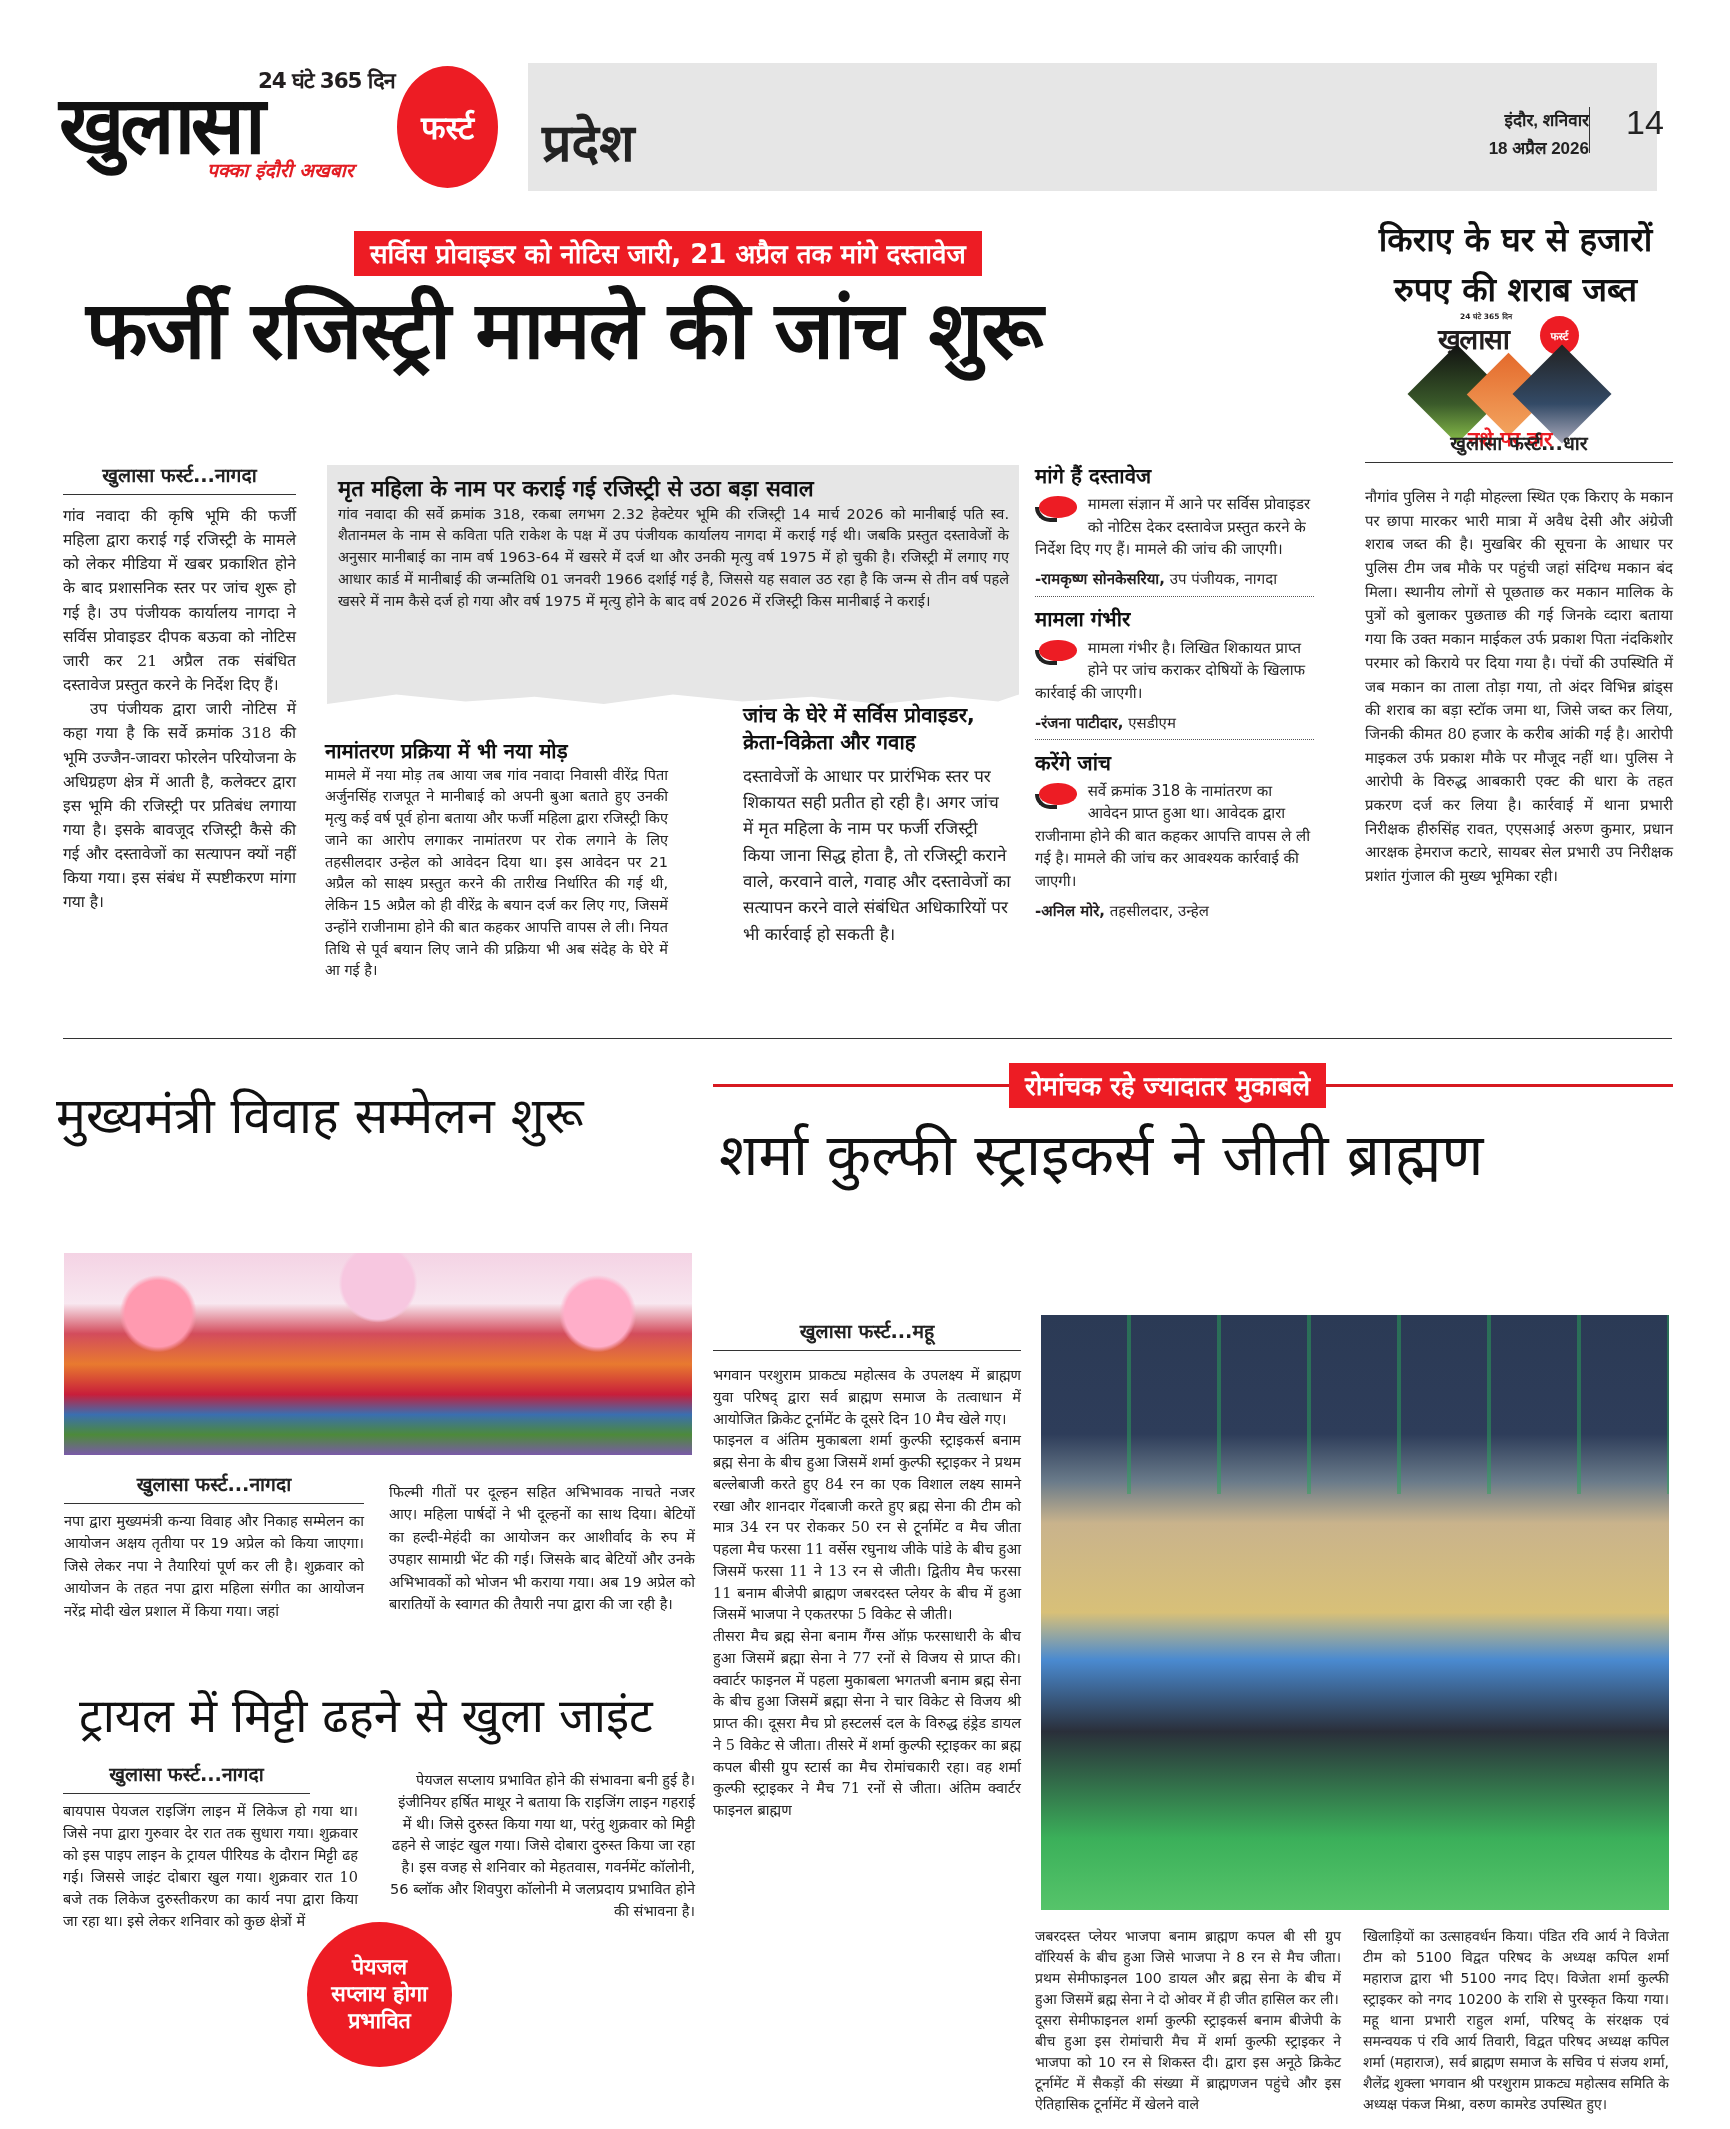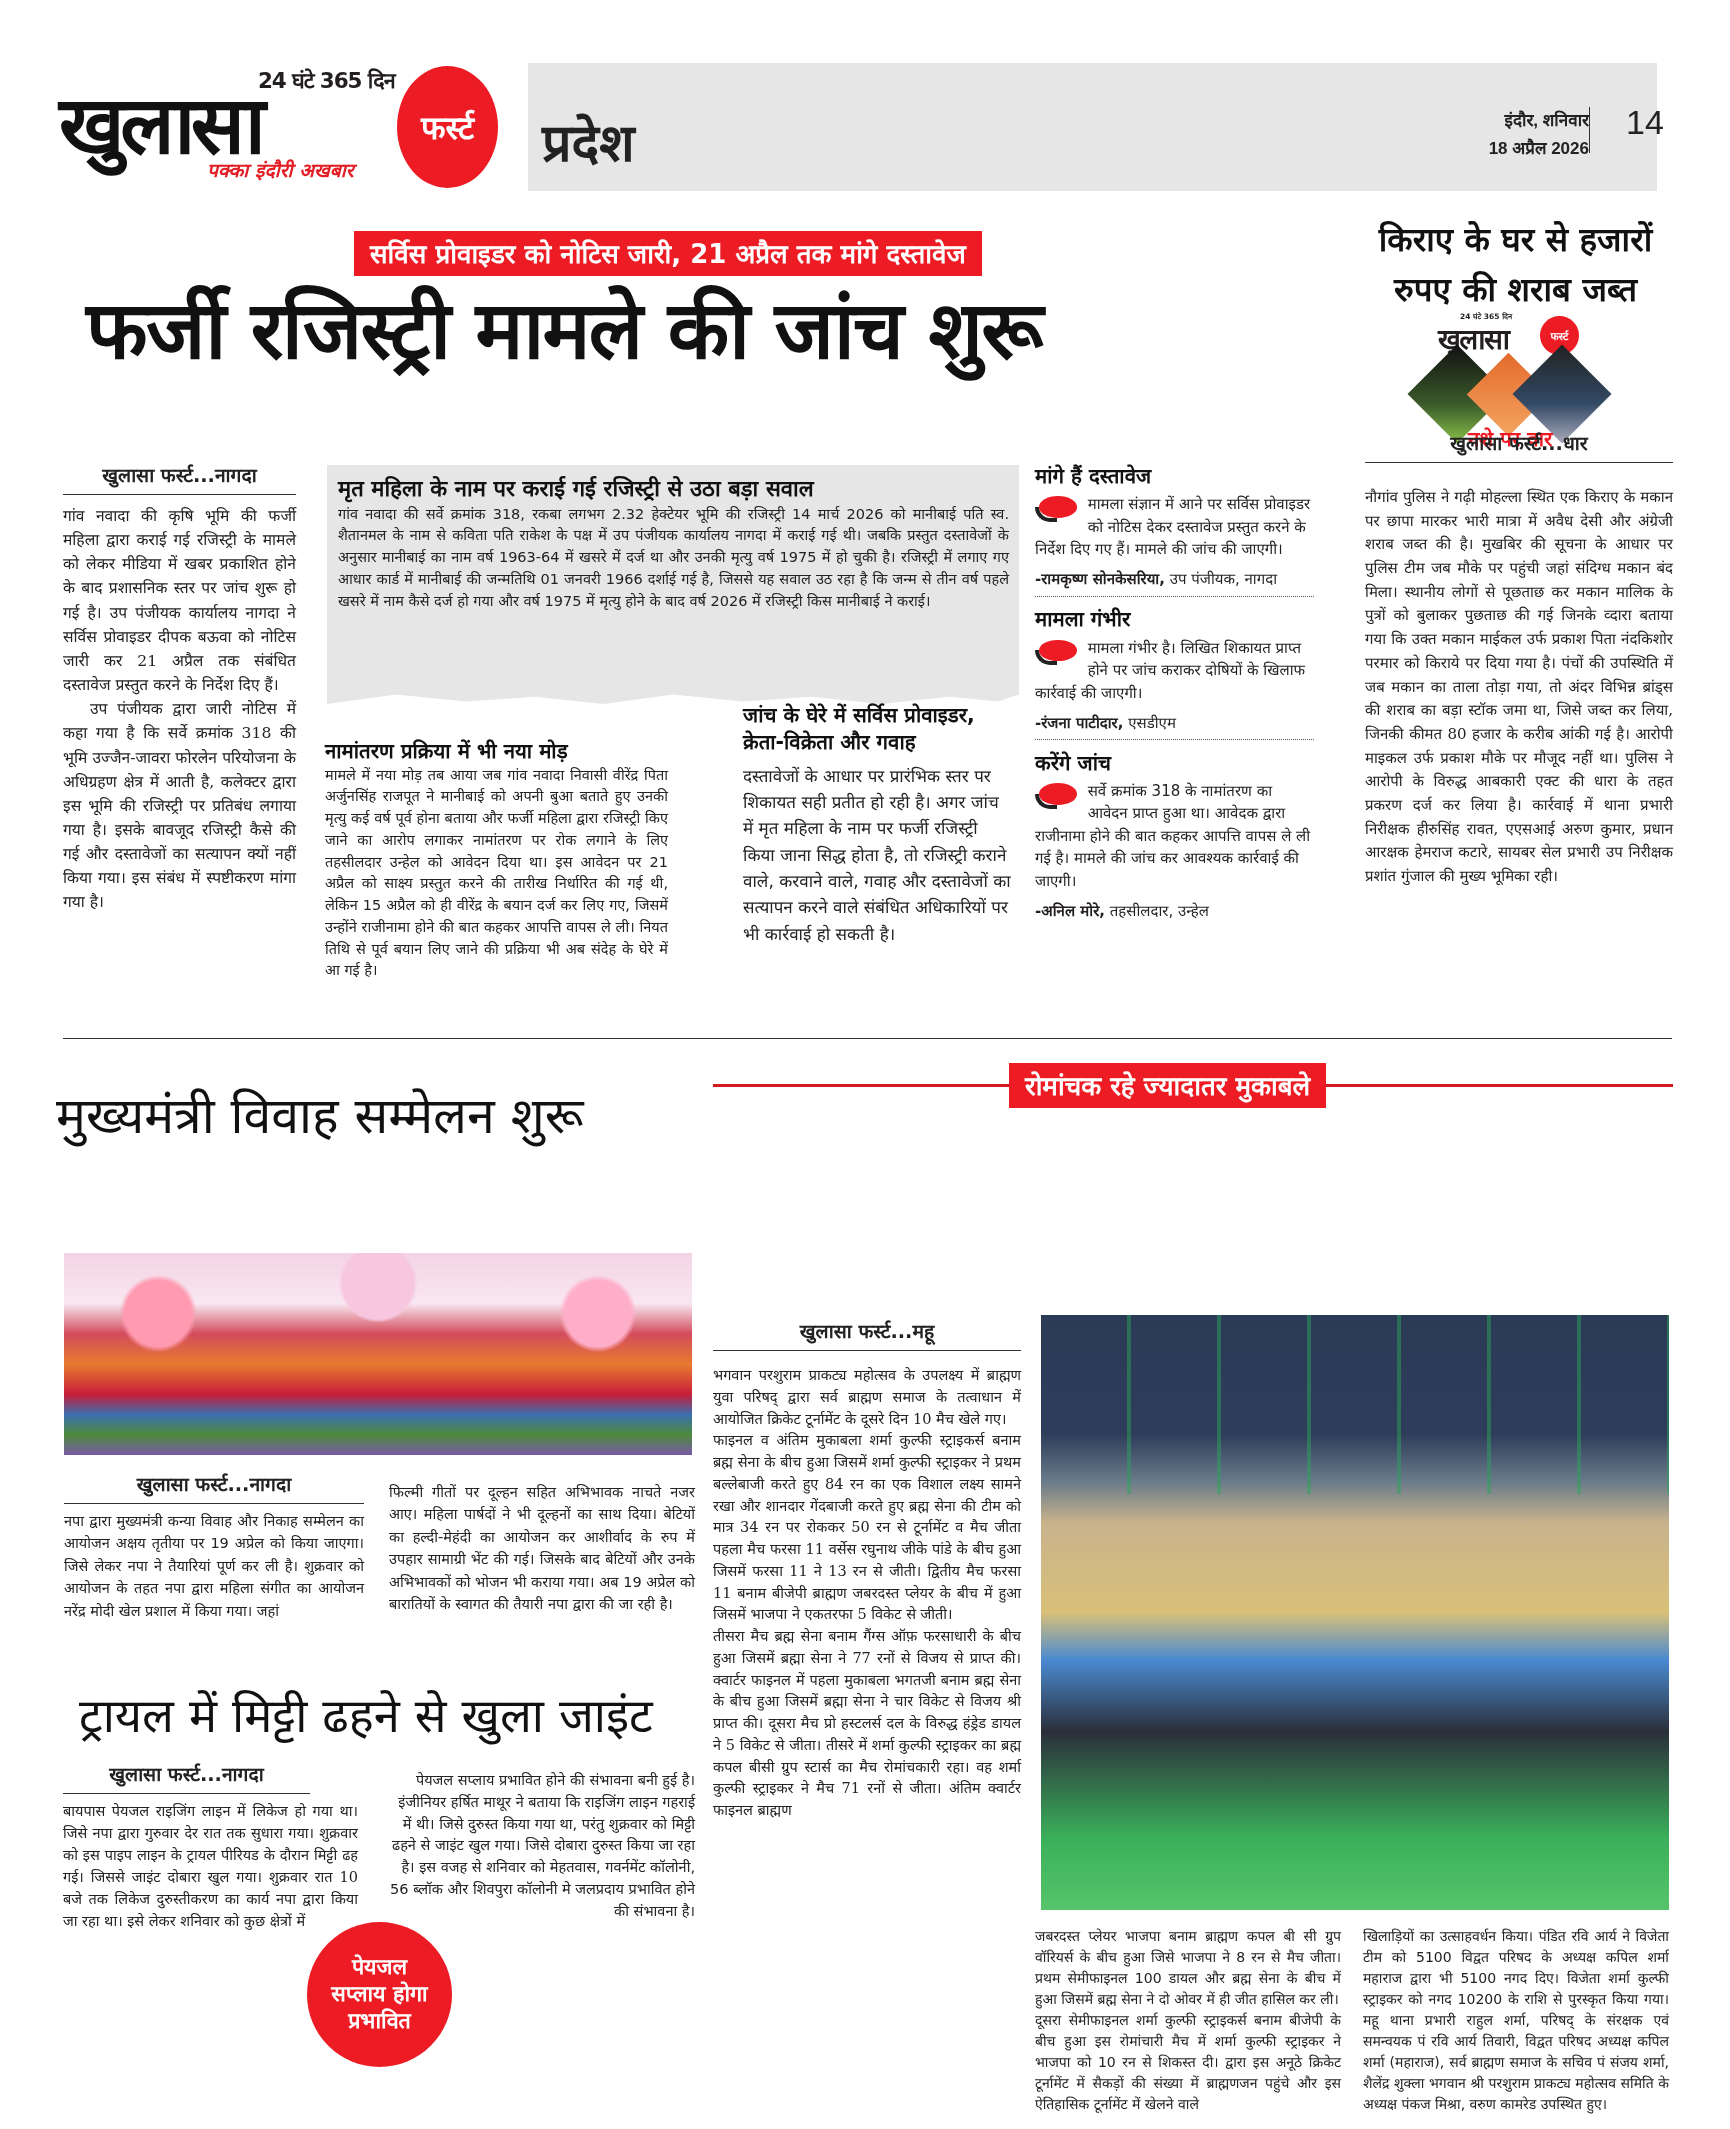--- a/index.html
+++ b/index.html
@@ -152,20 +152,21 @@
 <div class="abs circle-badge">
   <div>पेयजल</div>
   <div>सप्लाय होगा</div>
   <div>प्रभावित</div>
 </div>
 <p class="abs body sans" style="left:389px;top:1770px;width:306px;font-size:14.5px;line-height:1.5;text-align:right">पेयजल सप्लाय प्रभावित होने की संभावना बनी हुई है। इंजीनियर हर्षित माथूर ने बताया कि राइजिंग लाइन गहराई में थी। जिसे दुरुस्त किया गया था, परंतु शुक्रवार को मिट्टी ढहने से जाइंट खुल गया। जिसे दोबारा दुरुस्त किया जा रहा है। इस वजह से शनिवार को मेहतवास, गवर्नमेंट कॉलोनी, 56 ब्लॉक और शिवपुरा कॉलोनी मे जलप्रदाय प्रभावित होने की संभावना है।</p>
 
 <div class="abs redline" style="left:713px;top:1084px;width:960px"></div>
 <div class="abs kicker-red" style="left:1009px;top:1063px;">रोमांचक रहे ज्यादातर मुकाबले</div>
 <div class="abs hl" style="left:719px;top:1121px;font-size:58px;font-weight:normal;line-height:1.2;white-space:nowrap">
+  <div>शर्मा कुल्फी स्ट्राइकर्स ने जीती ब्राह्मण</div>
 </div>
 <div class="abs" style="left:713px;top:1317px;width:308px">
   <div class="byline">खुलासा फर्स्ट...महू</div>
 </div>
 <p class="abs body" style="left:713px;top:1365px;width:308px;font-size:14.5px;line-height:1.5;white-space:pre-line">भगवान परशुराम प्राकट्य महोत्सव के उपलक्ष्य में ब्राह्मण युवा परिषद् द्वारा सर्व ब्राह्मण समाज के तत्वाधान में आयोजित क्रिकेट टूर्नामेंट के दूसरे दिन 10 मैच खेले गए।
 फाइनल व अंतिम मुकाबला शर्मा कुल्फी स्ट्राइकर्स बनाम ब्रह्म सेना के बीच हुआ जिसमें शर्मा कुल्फी स्ट्राइकर ने प्रथम बल्लेबाजी करते हुए 84 रन का एक विशाल लक्ष्य सामने रखा और शानदार गेंदबाजी करते हुए ब्रह्म सेना की टीम को मात्र 34 रन पर रोककर 50 रन से टूर्नामेंट व मैच जीता पहला मैच फरसा 11 वर्सेस रघुनाथ जीके पांडे के बीच हुआ जिसमें फरसा 11 ने 13 रन से जीती। द्वितीय मैच फरसा 11 बनाम बीजेपी ब्राह्मण जबरदस्त प्लेयर के बीच में हुआ जिसमें भाजपा ने एकतरफा 5 विकेट से जीती।
 तीसरा मैच ब्रह्म सेना बनाम गैंग्स ऑफ़ फरसाधारी के बीच हुआ जिसमें ब्रह्मा सेना ने 77 रनों से विजय से प्राप्त की। क्वार्टर फाइनल में पहला मुकाबला भगतजी बनाम ब्रह्म सेना के बीच हुआ जिसमें ब्रह्मा सेना ने चार विकेट से विजय श्री प्राप्त की। दूसरा मैच प्रो हस्टलर्स दल के विरुद्ध हंड्रेड डायल ने 5 विकेट से जीता। तीसरे में शर्मा कुल्फी स्ट्राइकर का ब्रह्म कपल बीसी ग्रुप स्टार्स का मैच रोमांचकारी रहा। वह शर्मा कुल्फी स्ट्राइकर ने मैच 71 रनों से जीता। अंतिम क्वार्टर फाइनल ब्राह्मण</p>
 <div class="abs photo photo-cricket" aria-label="police-officer-greeting-cricket-players"></div>
 <p class="abs body sans" style="left:1035px;top:1926px;width:306px;font-size:14px;line-height:1.5;white-space:pre-line">जबरदस्त प्लेयर भाजपा बनाम ब्राह्मण कपल बी सी ग्रुप वॉरियर्स के बीच हुआ जिसे भाजपा ने 8 रन से मैच जीता। प्रथम सेमीफाइनल 100 डायल और ब्रह्म सेना के बीच में हुआ जिसमें ब्रह्म सेना ने दो ओवर में ही जीत हासिल कर ली।
 दूसरा सेमीफाइनल शर्मा कुल्फी स्ट्राइकर्स बनाम बीजेपी के बीच हुआ इस रोमांचारी मैच में शर्मा कुल्फी स्ट्राइकर ने भाजपा को 10 रन से शिकस्त दी। द्वारा इस अनूठे क्रिकेट टूर्नामेंट में सैकड़ों की संख्या में ब्राह्मणजन पहुंचे और इस ऐतिहासिक टूर्नामेंट में खेलने वाले</p>

